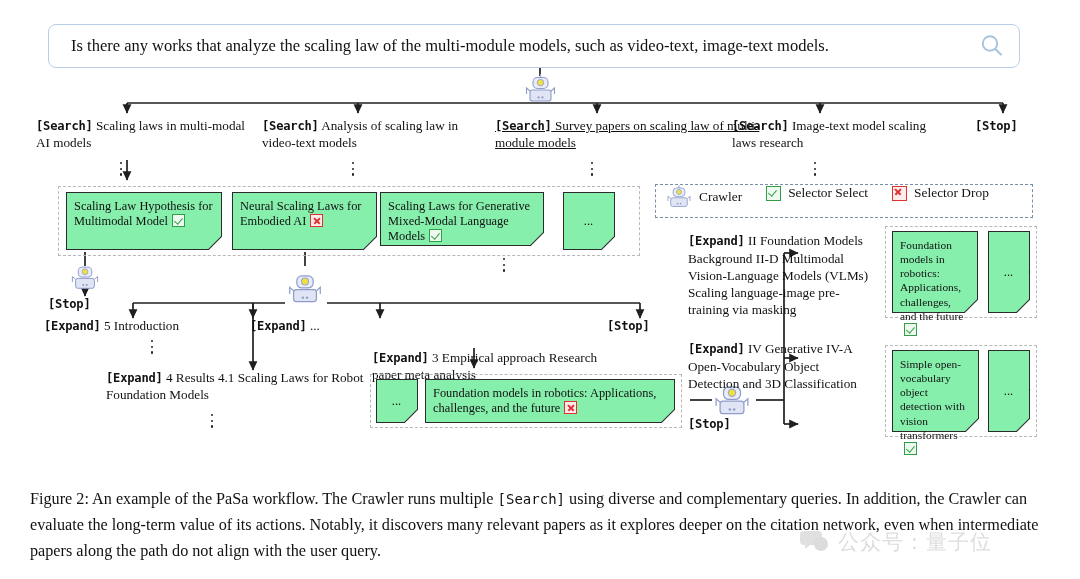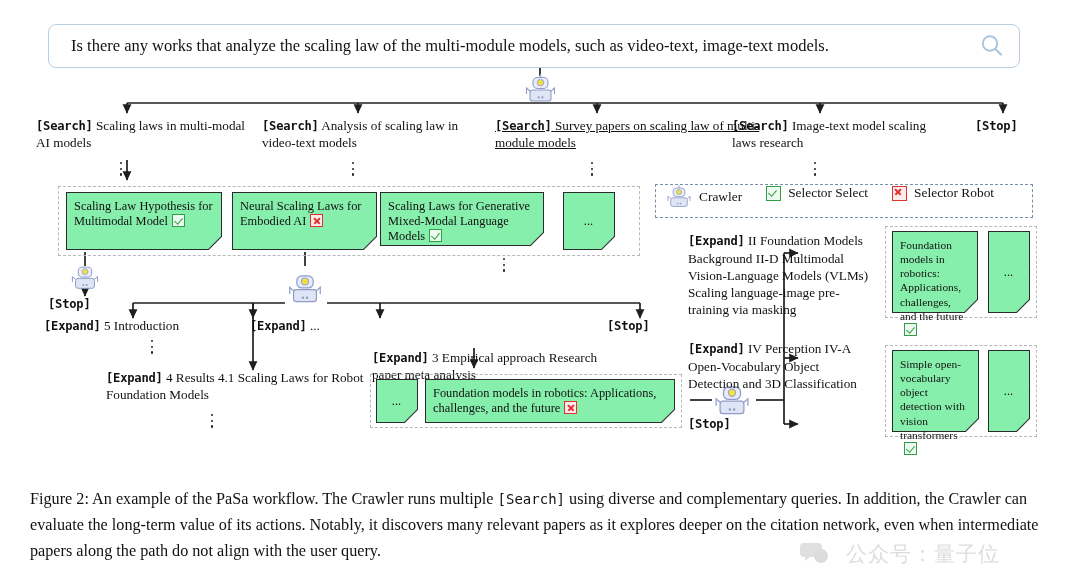--- a/index.html
+++ b/index.html
@@ -90,21 +90,21 @@
     left:30px;top:486px;width:1022px;
     font-size:16.2px;line-height:1.62;text-align:left;color:#111;
   }
   #caption .mono{
     font-family:"DejaVu Sans Mono","Liberation Mono",monospace;font-size:14px;
   }
 
   
   #watermark{
     left:800px;top:528px;width:260px;height:40px;
-    display:flex;align-items:flex-end;gap:16px;
+    display:flex;align-items:flex-start;gap:8px;
     opacity:.30;
   }
   #watermark .wm-text{
     font-family:"DejaVu Sans","Liberation Sans",sans-serif;
     font-size:21px;color:#8e8e8e;letter-spacing:1px;white-space:nowrap;
   }
 
   svg.lines{position:absolute;left:0;top:0;width:1080px;height:579px;
             pointer-events:none;}
 </style>
@@ -300,21 +300,21 @@
           <path d="M27 17 L30.5 14 L30.5 20" fill="none" stroke="#8f9cc9" stroke-width="1.1"></path>
         </svg>
         <span class="lbl">Crawler</span>
       </div>
       <div class="legend-item" style="margin-left:14px;">
         <span class="chk" style="margin-left:0;width:15px;height:15px;"></span>
         <span class="lbl">Selector Select</span>
       </div>
       <div class="legend-item" style="margin-left:14px;">
         <span class="xbx" style="margin-left:0;width:15px;height:15px;"></span>
-        <span class="lbl">Selector Robot</span>
+        <span class="lbl">Selector Drop</span>
       </div>
     </div>
   </div>
 
   <div class="abs" style="left:70px;top:264px;">
     <svg width="30" height="27" viewBox="0 0 33 30" xmlns="http://www.w3.org/2000/svg">
       <rect x="9" y="3.5" width="15" height="11" rx="4.5" fill="#e8ecf8" stroke="#8f9cc9" stroke-width="1.1"></rect>
       <circle cx="16.5" cy="8.6" r="3.2" fill="#f2e03c" stroke="#9aa6cf" stroke-width="1"></circle>
       <rect x="6" y="16" width="21" height="11" rx="2.6" fill="#dfe5f5" stroke="#8f9cc9" stroke-width="1.1"></rect>
       <circle cx="14.6" cy="23.4" r="1.1" fill="#8f9cc9"></circle>
@@ -410,21 +410,21 @@
     </svg>
   </div>
 
   <div class="abs act" style="left:688px;top:232px;width:182px;line-height:1.3;">
     <span class="kw">[Expand]</span>
     <span class="txt">II Foundation Models Background II-D Multimodal Vision-Language Models (VLMs) Scaling language-image pre-training via masking</span>
   </div>
 
   <div class="abs act" style="left:688px;top:340px;width:172px;line-height:1.3;">
     <span class="kw">[Expand]</span>
-    <span class="txt">IV Perception IV-A Open-Vocabulary Object Detection and 3D Classification</span>
+    <span class="txt">IV Generative IV-A Open-Vocabulary Object Detection and 3D Classification</span>
   </div>
 
   <div class="abs act" style="left:688px;top:416px;">
     <span class="kw">[Stop]</span>
   </div>
 
   <div class="dashbox" style="left:885px;top:226px;width:152px;height:92px;"></div>
 
   <div class="doc" style="left:892px;top:231px;width:86px;height:82px;font-size:11.4px;line-height:1.24;">
     <div class="body">

